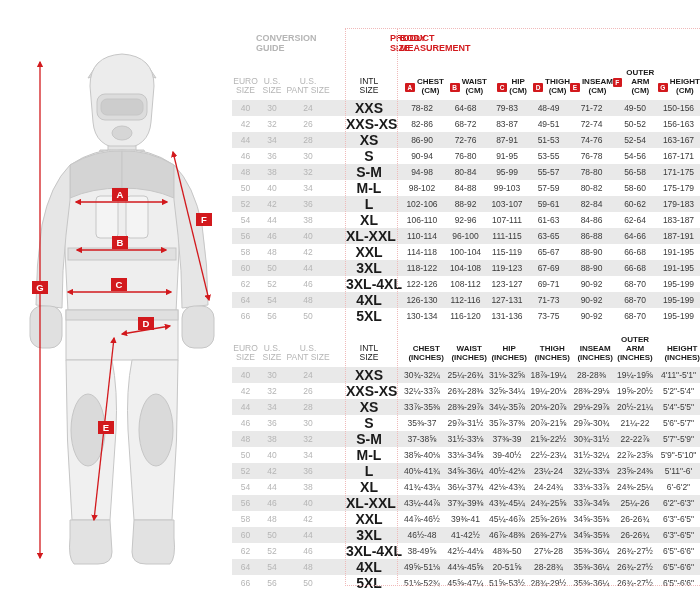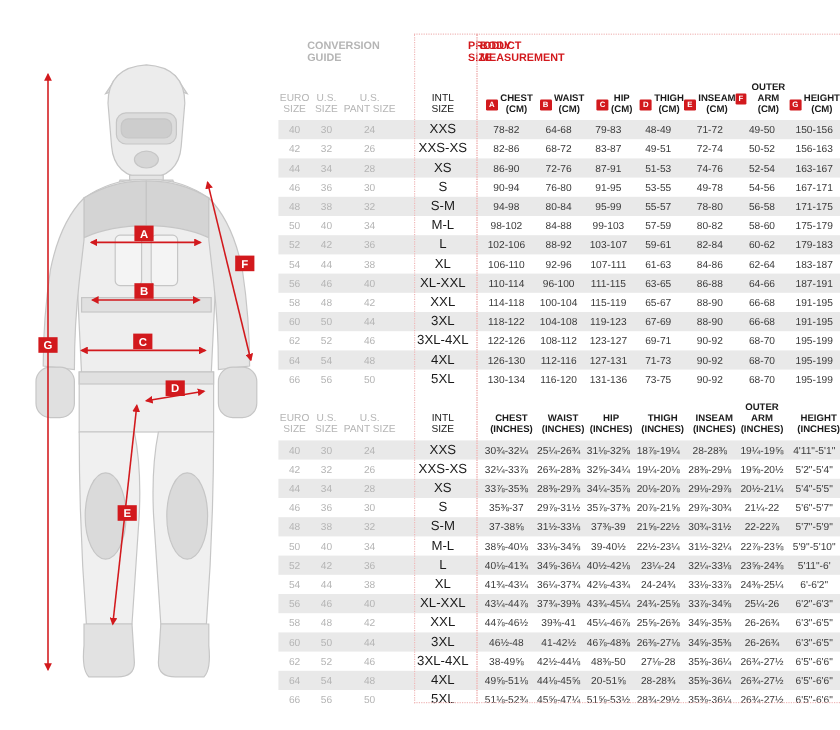--- a/index.html
+++ b/index.html
@@ -19,21 +19,21 @@
   .size-hdr,.intl-hdr{font-weight:normal;font-size:8.5px;white-space:pre-line;line-height:1.12;}
   .size-hdr{color:#b5b5b5;}
   .intl-hdr{color:#1a1a1a;}
   .meas-hdr{display:flex;flex-direction:row;align-items:center;justify-content:flex-end;gap:2px;}
   .mlabel{font-weight:bold;font-size:8px;color:#1a1a1a;white-space:pre-line;line-height:1.12;text-align:center;}
   .letterbox{display:block;background:#d2191d;color:#fff;font-size:6.5px;font-weight:bold;
              width:10px;height:9px;line-height:9px;text-align:center;border-radius:1px;}
   .row{height:16px;align-items:center;}
   .row.shade{background:#e9e9e9;}
   .gray{color:#b5b5b5;}
-  .intl{font-weight:normal;color:#1a1a1a;font-size:11px;}
+  .intl{font-weight:bold;color:#1a1a1a;font-size:14px;}
   .dotbox{position:absolute;border:1px dotted #f0b9b9;pointer-events:none;}
   .product-box{left:113px;top:0;width:51px;height:556px;}
   .body-box{left:165px;top:0;width:303px;height:556px;}
 </style>
 </head>
 <body>
 
 <div class="page">
 
   <div class="figure-wrap">
@@ -226,21 +226,21 @@
             <div class="cell gray">46</div>
             <div class="cell gray">36</div>
             <div class="cell gray">30</div>
             <div class="cell"></div>
             <div class="cell intl">S</div>
             <div class="cell"></div>
             <div class="cell">90-94</div>
             <div class="cell">76-80</div>
             <div class="cell">91-95</div>
             <div class="cell">53-55</div>
-            <div class="cell">49-78</div>
+            <div class="cell">76-78</div>
             <div class="cell">54-56</div>
             <div class="cell">167-171</div>
           </div>
           <div class="grid row shade">
             <div class="cell gray">48</div>
             <div class="cell gray">38</div>
             <div class="cell gray">32</div>
             <div class="cell"></div>
             <div class="cell intl">S-M</div>
             <div class="cell"></div>

